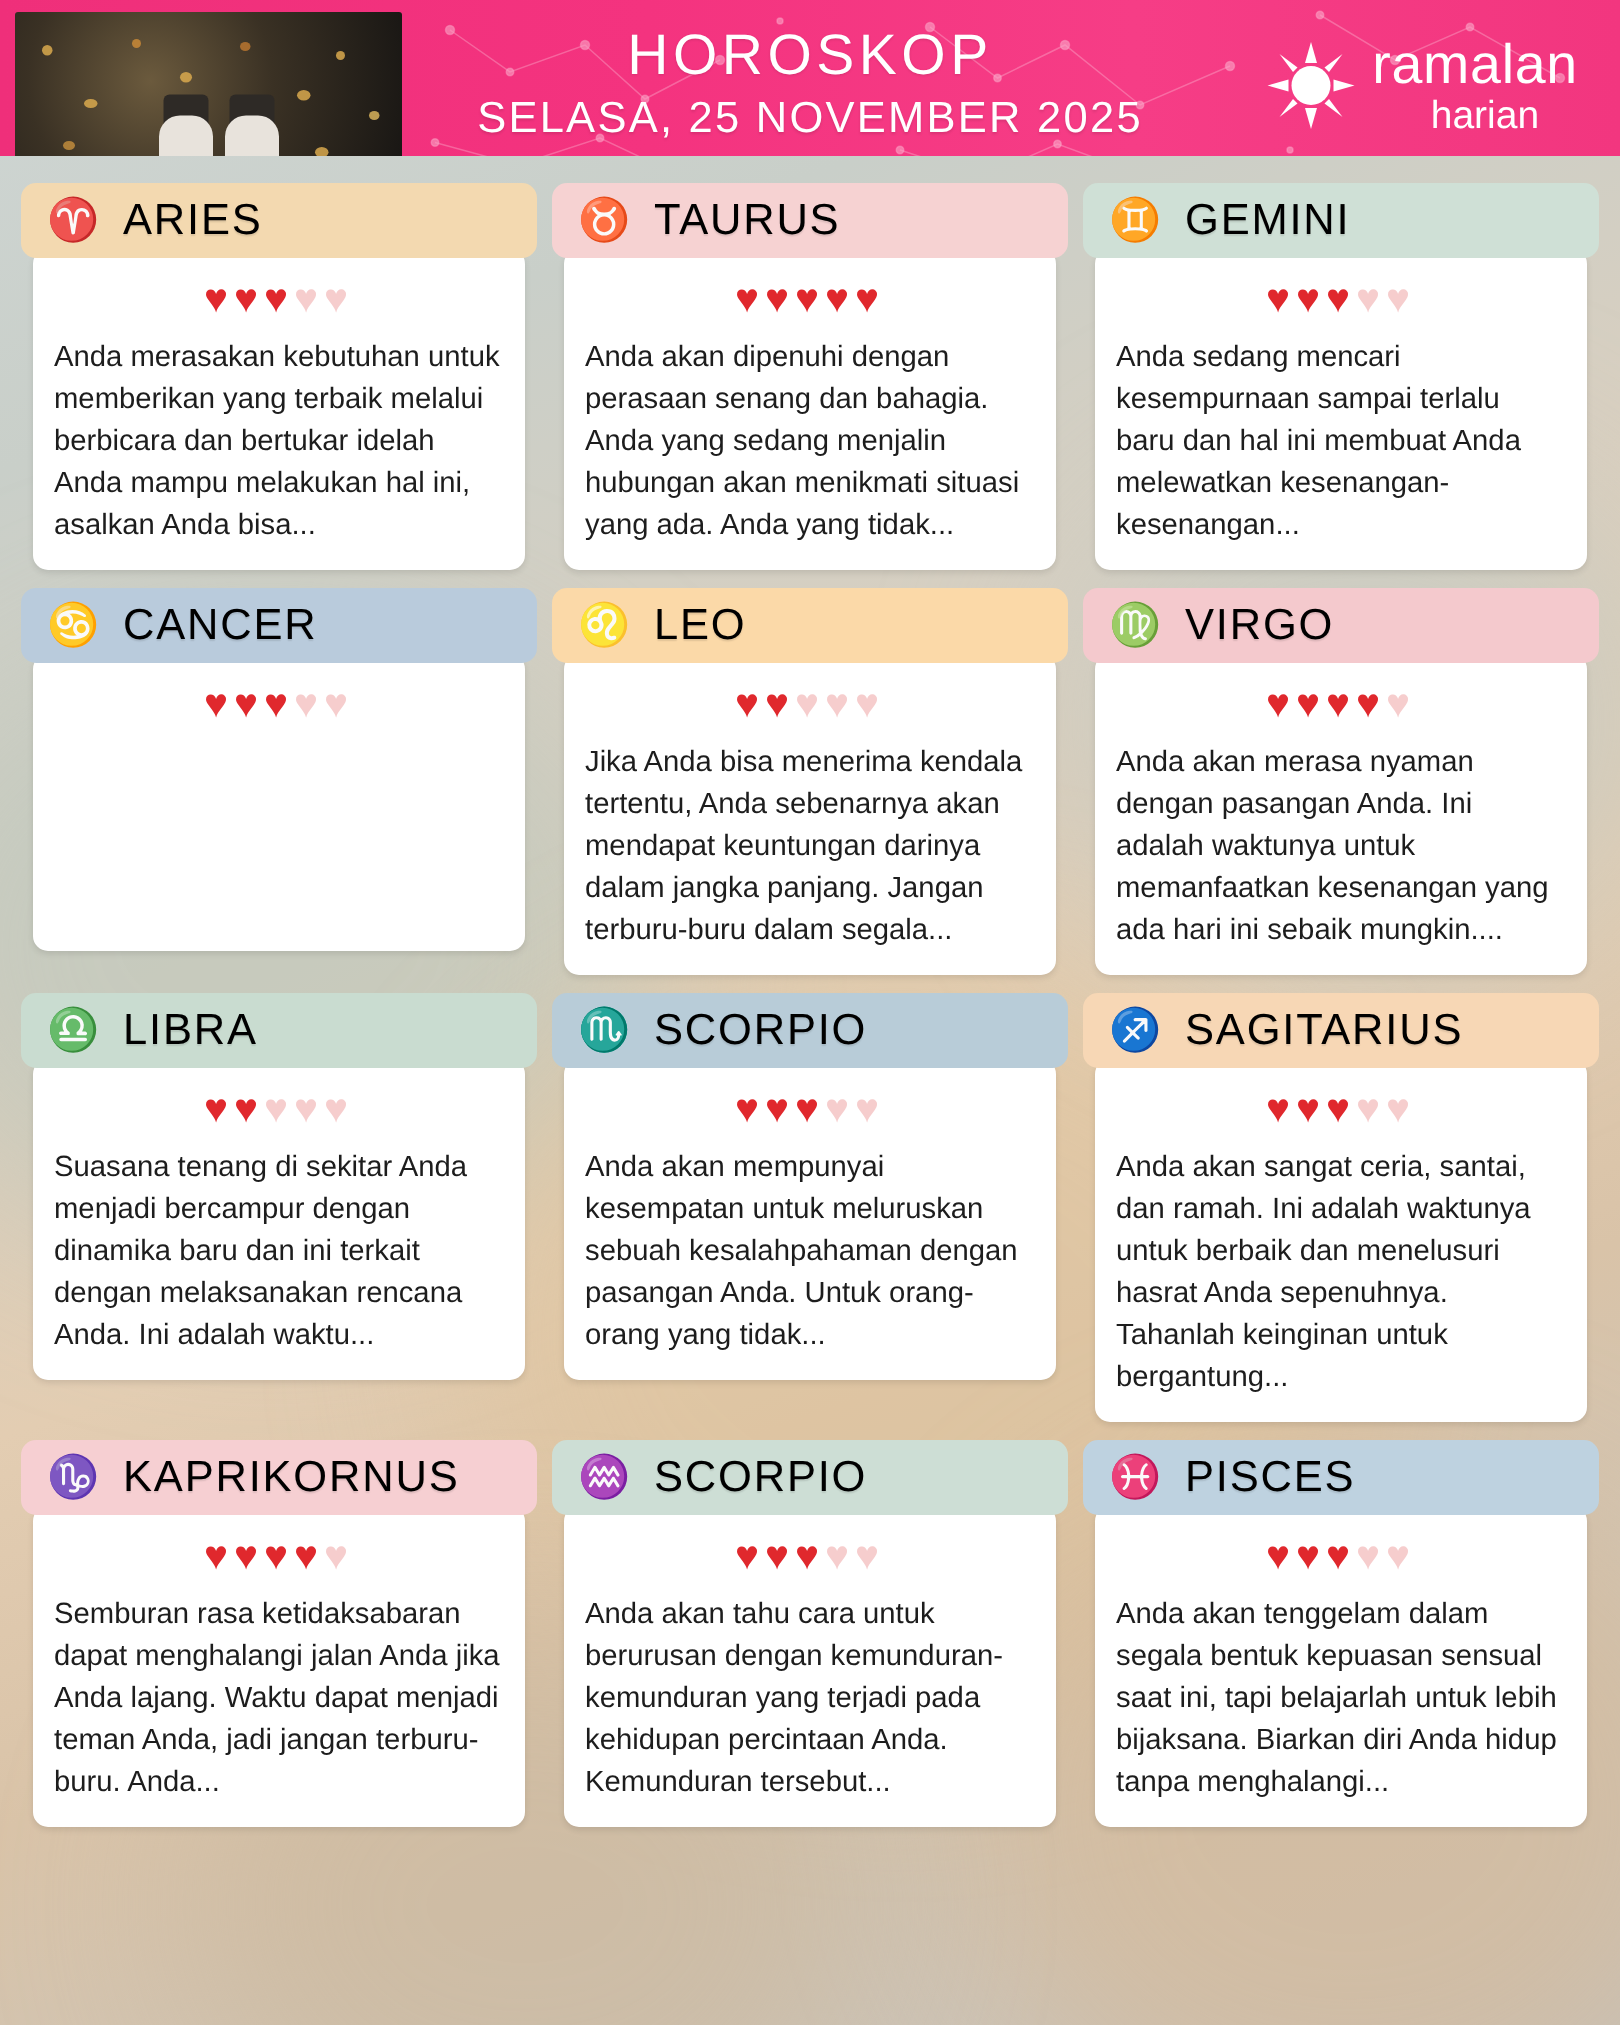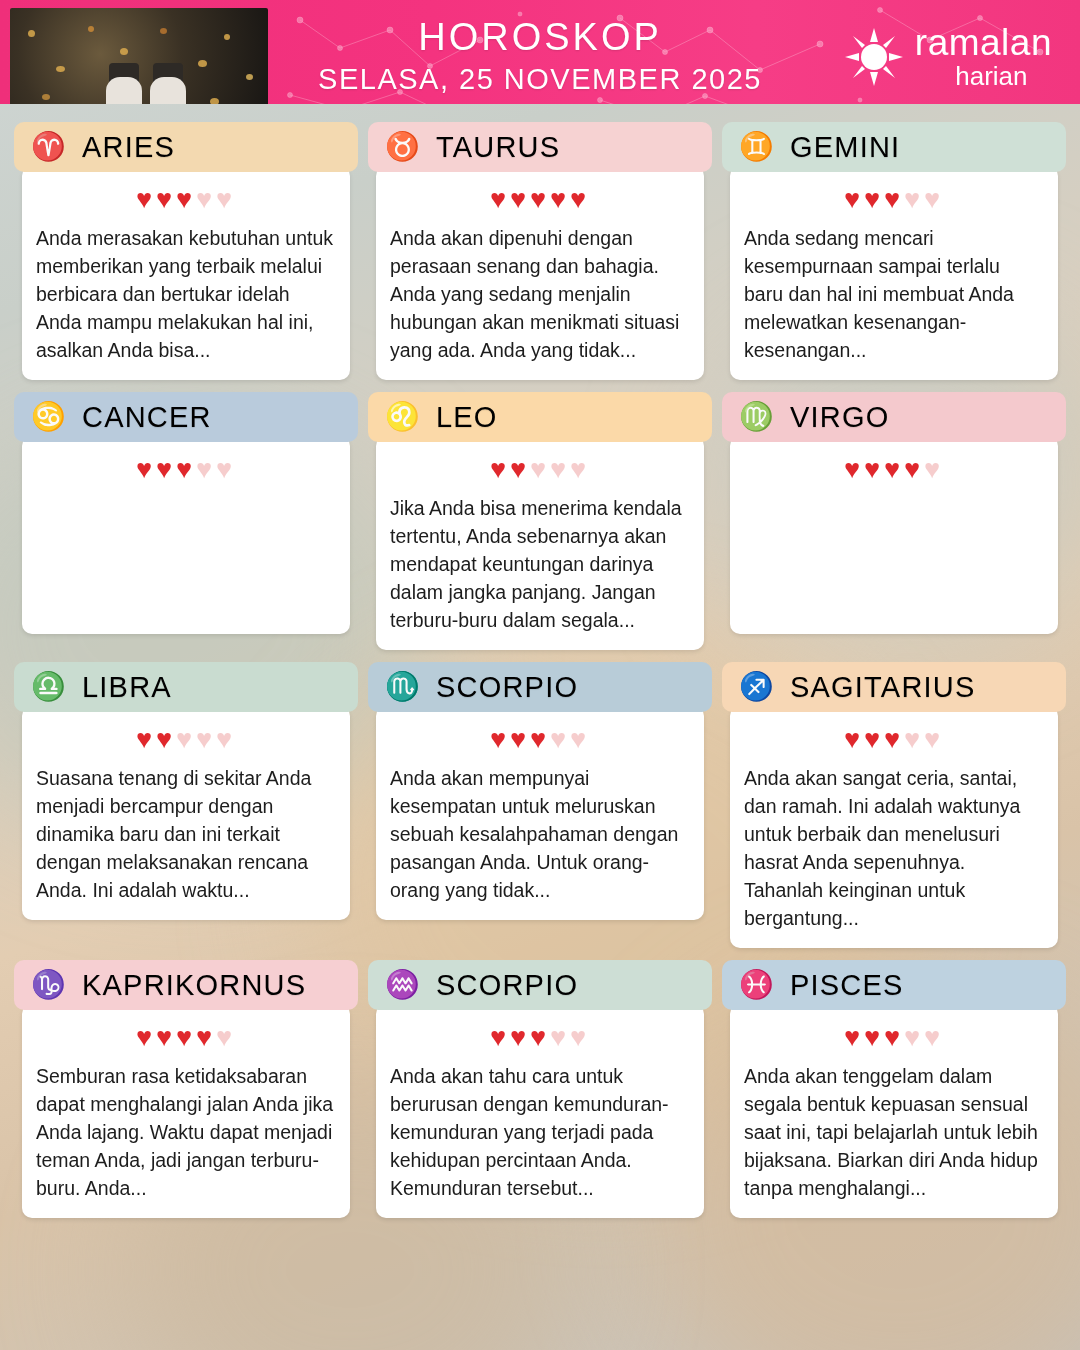--- a/index.html
+++ b/index.html
@@ -50,23 +50,23 @@
   .shoe { position: absolute; bottom: 2px; border-radius: 14px 14px 6px 6px; background: #e8e3dc; }
   .shoe.l { left: 96px; width: 36px; height: 44px; }
   .shoe.r { left: 140px; width: 36px; height: 44px; }
   .shoe-leg { position: absolute; bottom: 34px; width: 30px; height: 26px; background: #2e2a26; border-radius: 4px; }
 
   .brand {
     position: absolute; right: 28px; top: 24px;
     display: flex; align-items: center; gap: 10px; color: #fff;
   }
   .brand-sun { width: 62px; height: 62px; position: relative; }
-  .brand-text { line-height: 1; text-align: center; }
+  .brand-text { line-height: 1; }
   .brand-main { font-size: 37px; letter-spacing: .5px; }
-  .brand-sub { font-size: 26px; margin-top: 2px; margin-left: 16px; }
+  .brand-sub { font-size: 26px; margin-top: 2px; margin-left: 39px; }
 
   
   .grid {
     position: relative;
     display: grid;
     grid-template-columns: repeat(3, 1fr);
     gap: 12px 10px;
     padding: 18px 14px 10px 14px;
   }
   .sign-card { position: relative; }
@@ -241,20 +241,21 @@
         <div class="sign-text">Jika Anda bisa menerima kendala tertentu, Anda sebenarnya akan mendapat keuntungan darinya dalam jangka panjang. Jangan terburu-buru dalam segala...</div>
       </div>
     </div>
     <div class="sign-card">
       <div class="sign-head" style="background: rgb(244, 201, 205);">
         <span class="sign-icon" style="color: rgb(138, 90, 106);">♍</span>
         <span class="sign-name">VIRGO</span>
       </div>
       <div class="sign-body">
         <div class="hearts"><span class="heart-on">♥</span><span class="heart-on">♥</span><span class="heart-on">♥</span><span class="heart-on">♥</span><span class="heart-off">♥</span></div>
+        <div class="sign-text">Anda akan merasa nyaman dengan pasangan Anda. Ini adalah waktunya untuk memanfaatkan kesenangan yang ada hari ini sebaik mungkin....</div>
       </div>
     </div>
     <div class="sign-card">
       <div class="sign-head" style="background: rgb(201, 220, 208);">
         <span class="sign-icon" style="color: rgb(138, 90, 106);">♎</span>
         <span class="sign-name">LIBRA</span>
       </div>
       <div class="sign-body">
         <div class="hearts"><span class="heart-on">♥</span><span class="heart-on">♥</span><span class="heart-off">♥</span><span class="heart-off">♥</span><span class="heart-off">♥</span></div>
         <div class="sign-text">Suasana tenang di sekitar Anda menjadi bercampur dengan dinamika baru dan ini terkait dengan melaksanakan rencana Anda. Ini adalah waktu...</div>

